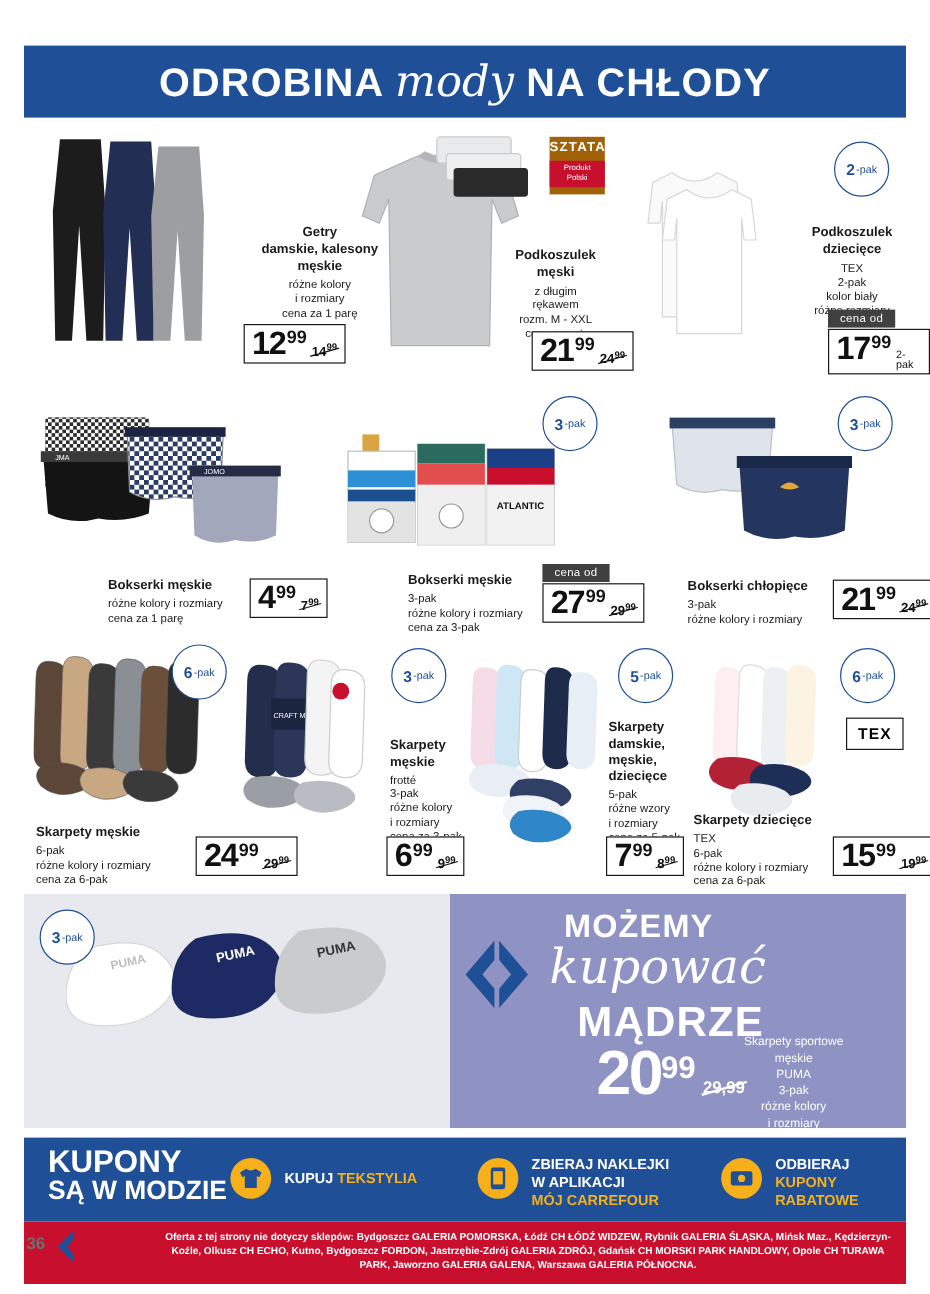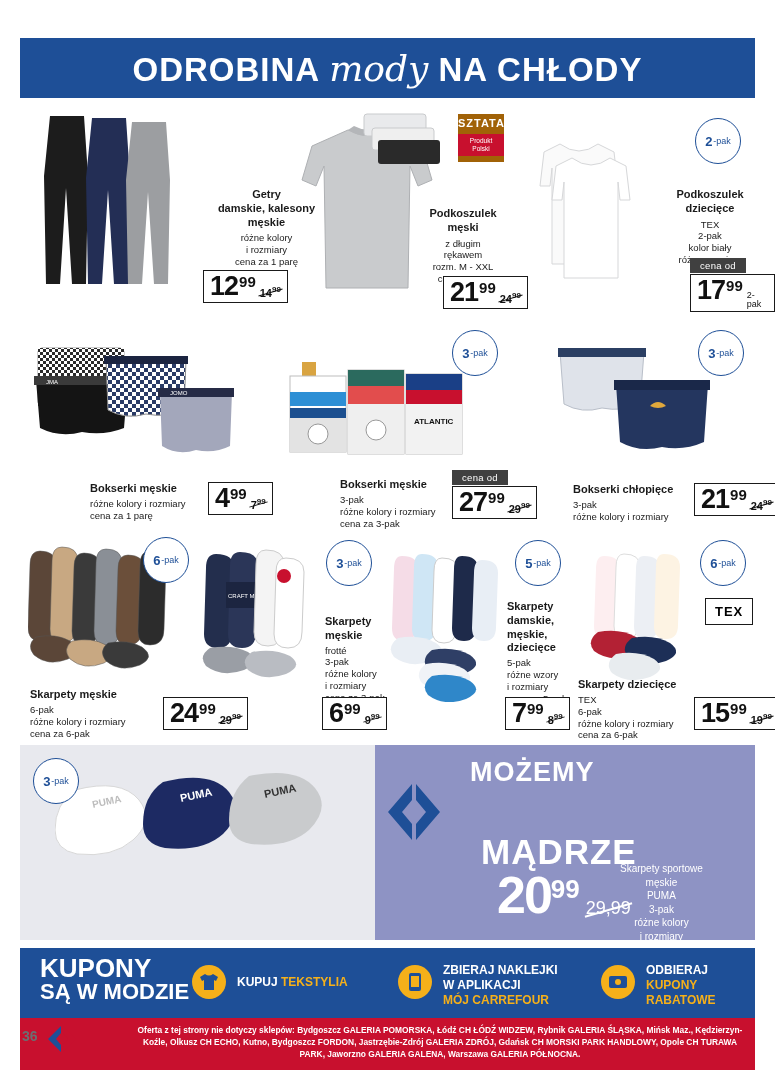--- a/index.html
+++ b/index.html
@@ -86,21 +86,21 @@
     left: 458px; top: 783px; font-size: 40px;
     font-family:"DejaVu Serif", serif; font-style: italic; font-weight: normal;
   }
   .promo-madrze { left: 481px; top: 832px; font-size: 35px; letter-spacing: 1px; }
 
   .promo-price {
     position:absolute; left: 497px; top: 872px; color:#fff; display:flex; align-items:flex-start;
   }
   .promo-price .int { font-size: 52px; font-weight: bold; letter-spacing: -2px; line-height: .9; }
   .promo-price .frac { font-size: 26px; font-weight:bold; margin-top: 2px; }
-  .promo-price .old { font-size: 18px; font-weight:normal; margin-left: 6px; margin-top: 26px; position:relative; }
+  .promo-price .old { font-size: 14px; font-weight:bold; margin-left: 6px; margin-top: 26px; position:relative; }
   .promo-price .old::after{content:"";position:absolute;left:-2px;right:-2px;top:50%;border-top:2px solid #fff;transform:rotate(-16deg);}
   .promo-desc { position:absolute; left: 620px; top: 862px; color:#fff; font-size:10px; line-height:1.35; }
 
   
   .coupon-band {
     position: absolute; left: 20px; top: 948px; width: 735px; height: 70px;
     background: #1e4f97;
   }
   .coupon-title { position:absolute; left: 40px; top: 955px; color:#fff; font-weight:bold; font-size: 26px; line-height: 1.0; }
   .coupon-title .l2 { font-size: 22px; }
@@ -458,20 +458,21 @@
     <span>3</span>
       <small>-pak</small>
   </div>
 
   <svg class="art" style="left:378px; top:780px;" width="72" height="64" viewBox="0 0 72 64">
     <path d="M34 4 L10 32 L34 60 L34 44 L24 32 L34 20 Z" fill="#1e4f97"></path>
     <path d="M38 4 L62 32 L38 60 L38 44 L48 32 L38 20 Z" fill="#1e4f97"></path>
   </svg>
 
   <div class="promo-title promo-mozemy">MOŻEMY</div>
+  <div class="promo-title promo-kupowac">kupować</div>
   <div class="promo-title promo-madrze">MĄDRZE</div>
 
   <div class="promo-price">
     <span class="int">20</span>
     <span class="frac">99</span>
     <span class="old">29,99</span>
   </div>
   <div class="promo-desc" style="white-space:pre-line;text-align:center;">Skarpety sportowe
 męskie
 PUMA

